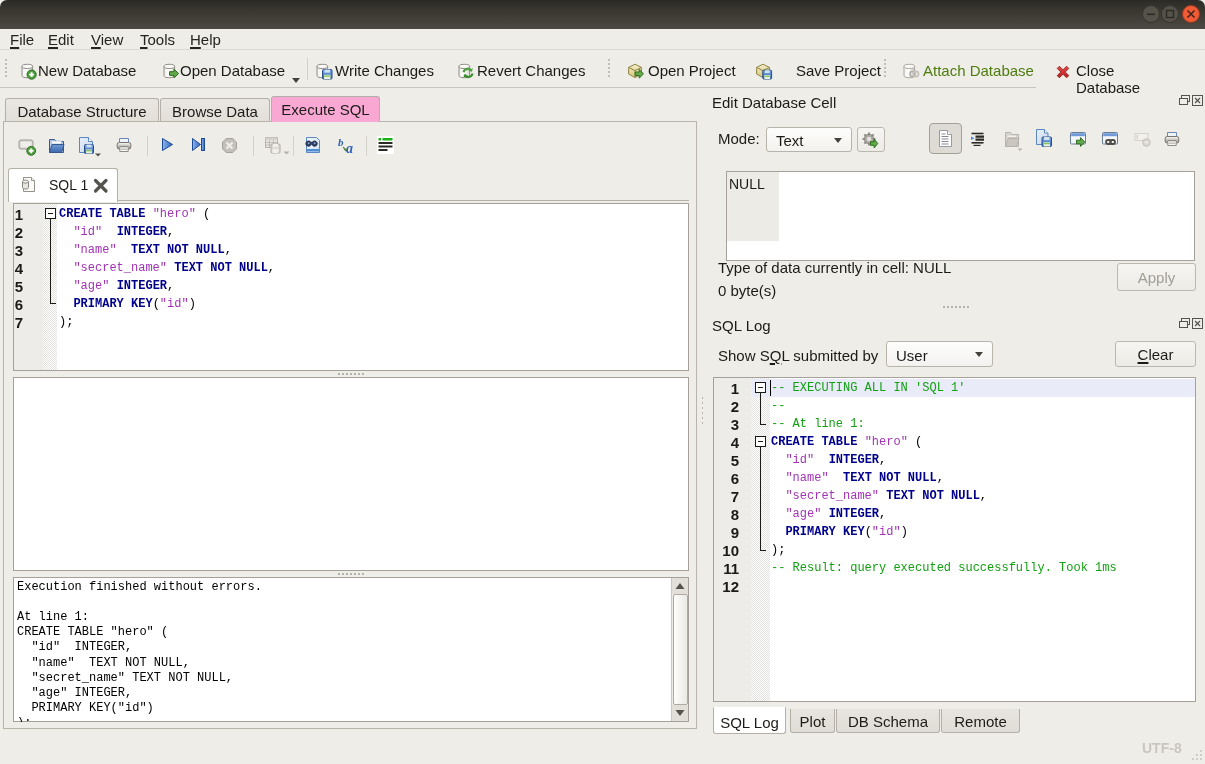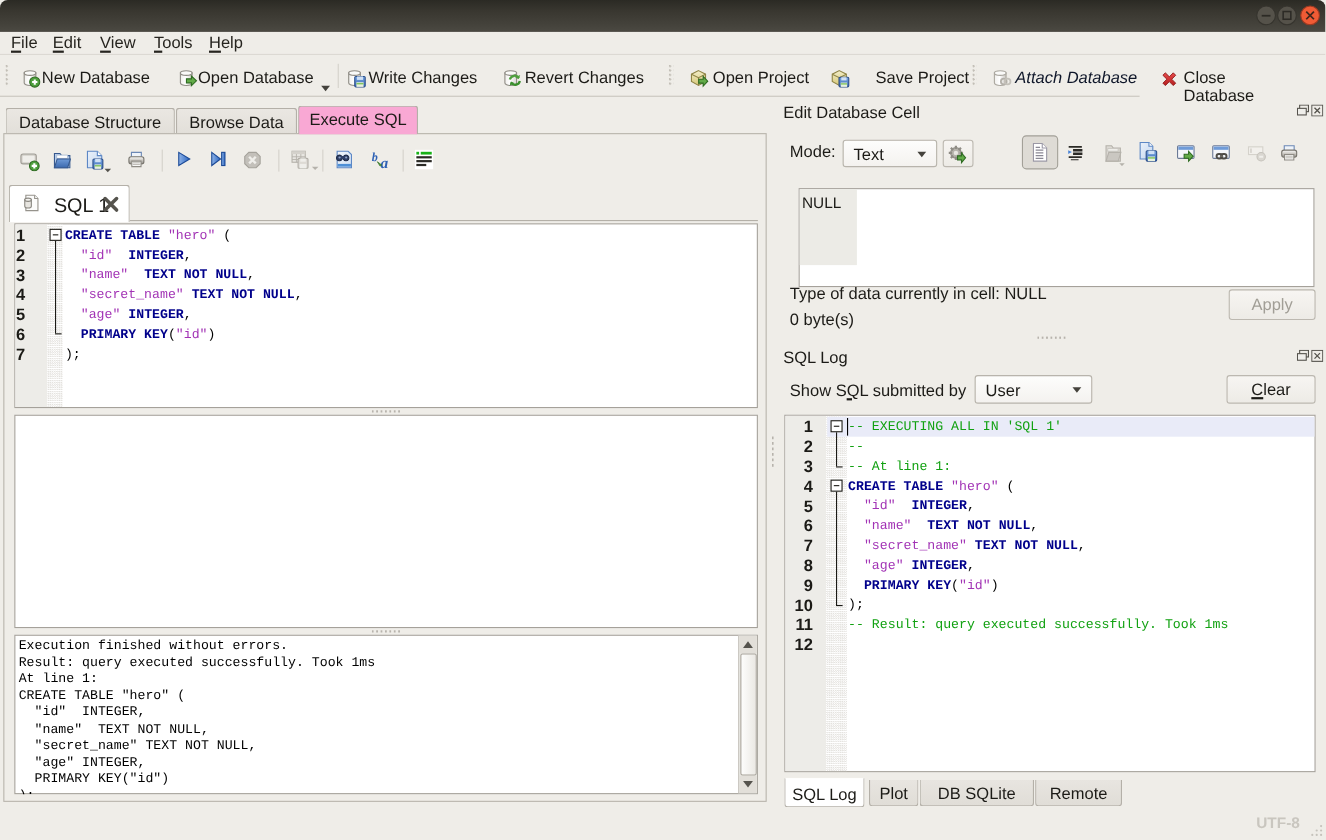--- a/index.html
+++ b/index.html
@@ -15,21 +15,21 @@
   #title-text { width:100%; top:4px; text-align:center; color:#fff; font-size:15px; font-weight:bold; letter-spacing:0.25px; }
   .winbtn { top:5px; width:18px; height:18px; border-radius:50%; }
   .winbtn svg { position:absolute; left:0; top:0; }
   
   #menubar { left:0; top:29px; width:1205px; height:21px; background:#efede8; border-bottom:1px solid #dcd9d3; }
   .menuitem { position:absolute; top:2px; font-size:15px; color:#26241f; }
   .mn { text-decoration:underline; text-underline-offset:2px; text-decoration-thickness:1.7px; }
   
   #toolbar { left:0; top:50px; width:1036px; height:38px; background:#efede8; border-bottom:1px solid #c9c5be; }
   .tbtext { position:absolute; top:12px; font-size:15px; color:#1c1b17; }
-  .tbgray { color:#0f172a;font-style:italic; }
+  .tbgray { color:#4d7c0f; }
   .grip { position:absolute; top:9px; width:4px; height:20px;
      background-image:radial-gradient(circle at 1px 1px,#c2beb6 1px,transparent 1.2px);
      background-size:4px 4px; }
   .tsep { position:absolute; top:8px; width:1px; height:22px; background:#d4d1ca; }
   
   .maintab { position:absolute; font-size:15px; text-align:center; background:linear-gradient(180deg,#eae7e2,#e2dfd9); border:1px solid #b4b0a8; border-bottom:none; border-radius:3px 3px 0 0; padding-top:4px; }
   .maintab.active { background:#f9a8d4; }
   
   #leftpane { left:3px; top:121px; width:694px; height:608px; border:1px solid #b8b4ac; background:#efede8; }
   .frame { position:absolute; background:#fff; border:1px solid #a5a19a; }
@@ -116,21 +116,21 @@
 <div class="abs" id="leftpane"></div>
 <div class="abs" id="sqltoolbar" style="left:13px;top:130px;width:680px;height:32px;"></div>
 
 <div class="abs" style="left:8px;top:168px;width:110px;height:34px;background:#fff;border:1px solid #b4b0a8;border-bottom:none;border-radius:3px 3px 0 0;z-index:3;">
   <svg width="17" height="17" style="position:absolute;left:11px;top:7px;">
     <path d="M3.5 1.5 h8 l3 3 v11 h-11 z" fill="#fcfcfb" stroke="#96938c"></path>
     <path d="M11.5 1.5 v3 h3" fill="#fff" stroke="#96938c"></path>
     <path d="M2.5 5.5 v6 a3 1.6 0 0 0 6 0 v-6 z" fill="#e7e5e0" stroke="#8a8780"></path>
     <ellipse cx="5.5" cy="5.6" rx="3" ry="1.5" fill="#f3f2ef" stroke="#8a8780"></ellipse>
   </svg>
-  <div class="abs" style="left:40px;top:8px;font-size:18px;">SQL 1</div>
+  <div class="abs" style="left:40px;top:8px;font-size:14px;">SQL 1</div>
   <svg width="16" height="16" style="position:absolute;left:84px;top:9px;">
     <path d="M2.5 2.5 L13 13 M13 2.5 L2.5 13" stroke="#55534d" stroke-width="3.2" stroke-linecap="round"></path>
   </svg>
 </div>
 <div class="abs" style="left:118px;top:200px;width:571px;height:1px;background:#b4b0a8;"></div>
 
 <div class="frame" style="left:13px;top:203px;width:676px;height:168px;"></div>
 <div class="gutter" style="left:14px;top:204px;width:29px;height:166px;"></div>
 <div class="foldm" style="left:43px;top:204px;width:14px;height:166px;"></div>
 
@@ -156,21 +156,20 @@
 
 <div class="frame" style="left:13px;top:377px;width:676px;height:194px;"></div>
 <div class="hsplit" style="left:338px;top:573px;"></div>
 <div class="hsplit" style="left:943px;top:306px;"></div>
 
 <div class="frame" style="left:13px;top:577px;width:676px;height:145px;"></div>
 <div class="abs" style="left:13px;top:577px;width:676px;height:145px;overflow:hidden;">
 <div class="abs" style="left:-13px;top:-577px;width:1205px;height:764px;">
 
 <div class="cline" style="left:17px;top:580.0px;">Execution finished without errors.</div>
-<div class="cline" style="left:17px;top:595.1px;">Result: query executed successfully. Took 1ms</div>
 <div class="cline" style="left:17px;top:610.2px;">At line 1:</div>
 <div class="cline" style="left:17px;top:625.3px;">CREATE TABLE "hero" (</div>
 <div class="cline" style="left:17px;top:640.4px;">  "id"  INTEGER,</div>
 <div class="cline" style="left:17px;top:655.5px;">  "name"  TEXT NOT NULL,</div>
 <div class="cline" style="left:17px;top:670.6px;">  "secret_name" TEXT NOT NULL,</div>
 <div class="cline" style="left:17px;top:685.7px;">  "age" INTEGER,</div>
 <div class="cline" style="left:17px;top:700.8px;">  PRIMARY KEY("id")</div>
 <div class="cline" style="left:17px;top:715.9px;">);</div>
 
 </div>
@@ -235,21 +234,21 @@
 <div class="foldbox" style="left:755px;top:382px;"></div>
 <div class="fline" style="left:760px;top:393px;height:31px;"></div>
 <div class="flfoot" style="left:760px;top:424px;width:6px;"></div>
 <div class="foldbox" style="left:755px;top:436px;"></div>
 <div class="fline" style="left:760px;top:447px;height:103px;"></div>
 <div class="flfoot" style="left:760px;top:550px;width:6px;"></div>
 <div class="abs" style="left:770px;top:380px;width:1px;height:16px;background:#000;"></div>
 
 <div class="btab active" style="left:713px;top:707px;width:73px;height:27px;padding-top:6px;z-index:3;">SQL Log</div>
 <div class="btab" style="left:790px;top:709px;width:45px;height:24px;padding-top:4px;">Plot</div>
-<div class="btab" style="left:836px;top:709px;width:104px;height:24px;padding-top:4px;">DB SQLite</div>
+<div class="btab" style="left:836px;top:709px;width:104px;height:24px;padding-top:4px;">DB Schema</div>
 <div class="btab" style="left:941px;top:709px;width:79px;height:24px;padding-top:4px;">Remote</div>
 <div class="abs" style="left:1142px;top:740px;font-size:14px;font-weight:bold;color:#c9c6bf;">UTF-8</div>
 
 <svg class="abs" style="left:20px;top:63px;" width="17" height="17" viewBox="0 0 17 17">
     <defs>
       <linearGradient id="g1" x1="0" x2="1" y1="0" y2="0">
         <stop offset="0" stop-color="#f0efec"></stop>
         <stop offset="0.45" stop-color="#ffffff"></stop>
         <stop offset="1" stop-color="#d8d6d1"></stop>
       </linearGradient>

